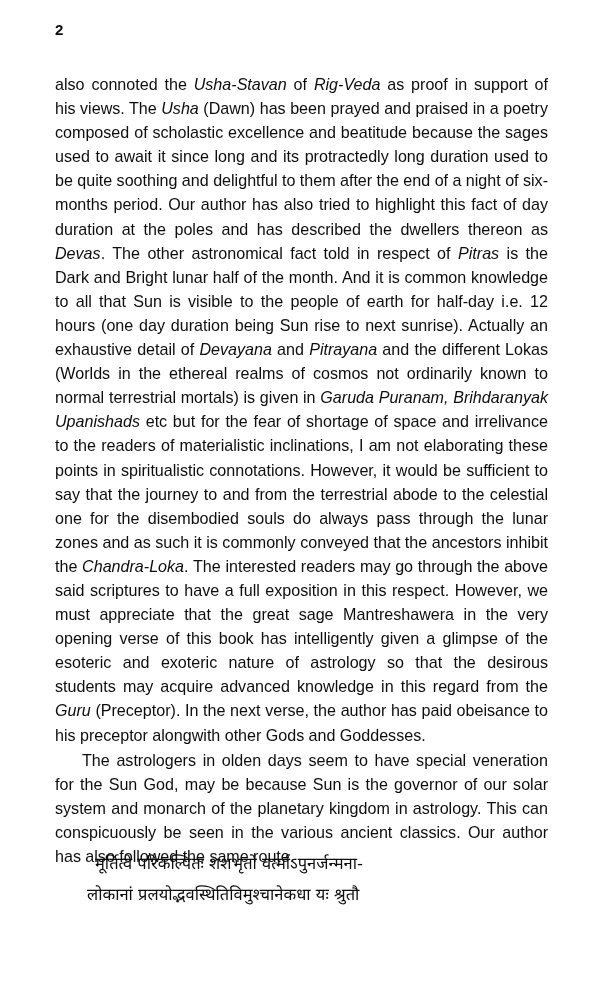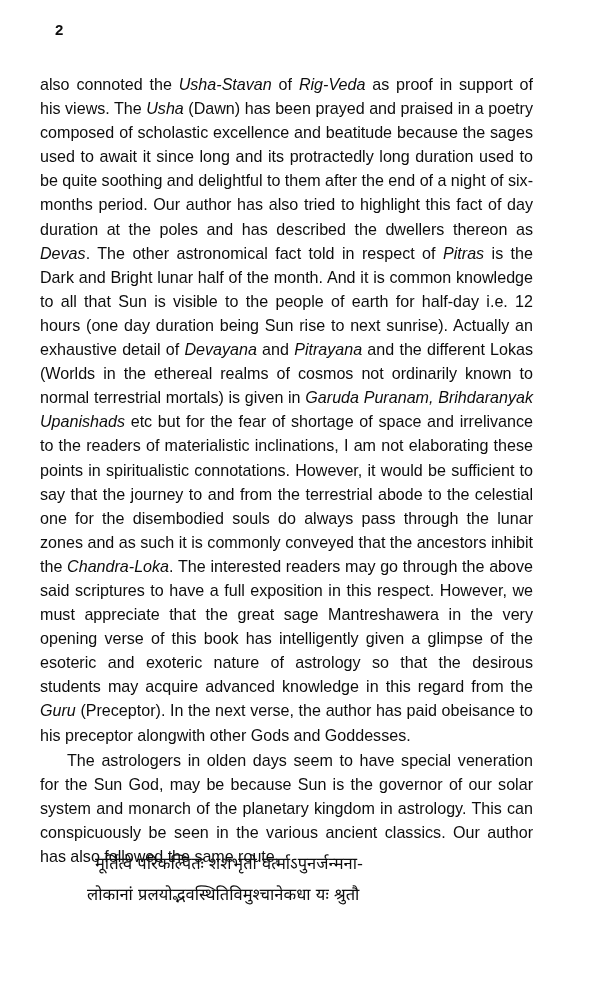--- a/index.html
+++ b/index.html
@@ -37,21 +37,21 @@
   .running-title {
     font-size: 15px;
     font-weight: bold;
     line-height: 20px;
     letter-spacing: 0.4px;
   }
 
   
   .body-block {
     position: absolute;
-    left: 40px;
+    left: 55px;
     top: 72px;
     width: 493px;
   }
   .para {
     margin: 0;
     font-size: 16.1px;
     line-height: 24.1px;
     text-align: justify;
     text-justify: inter-word;
     hyphens: none;

